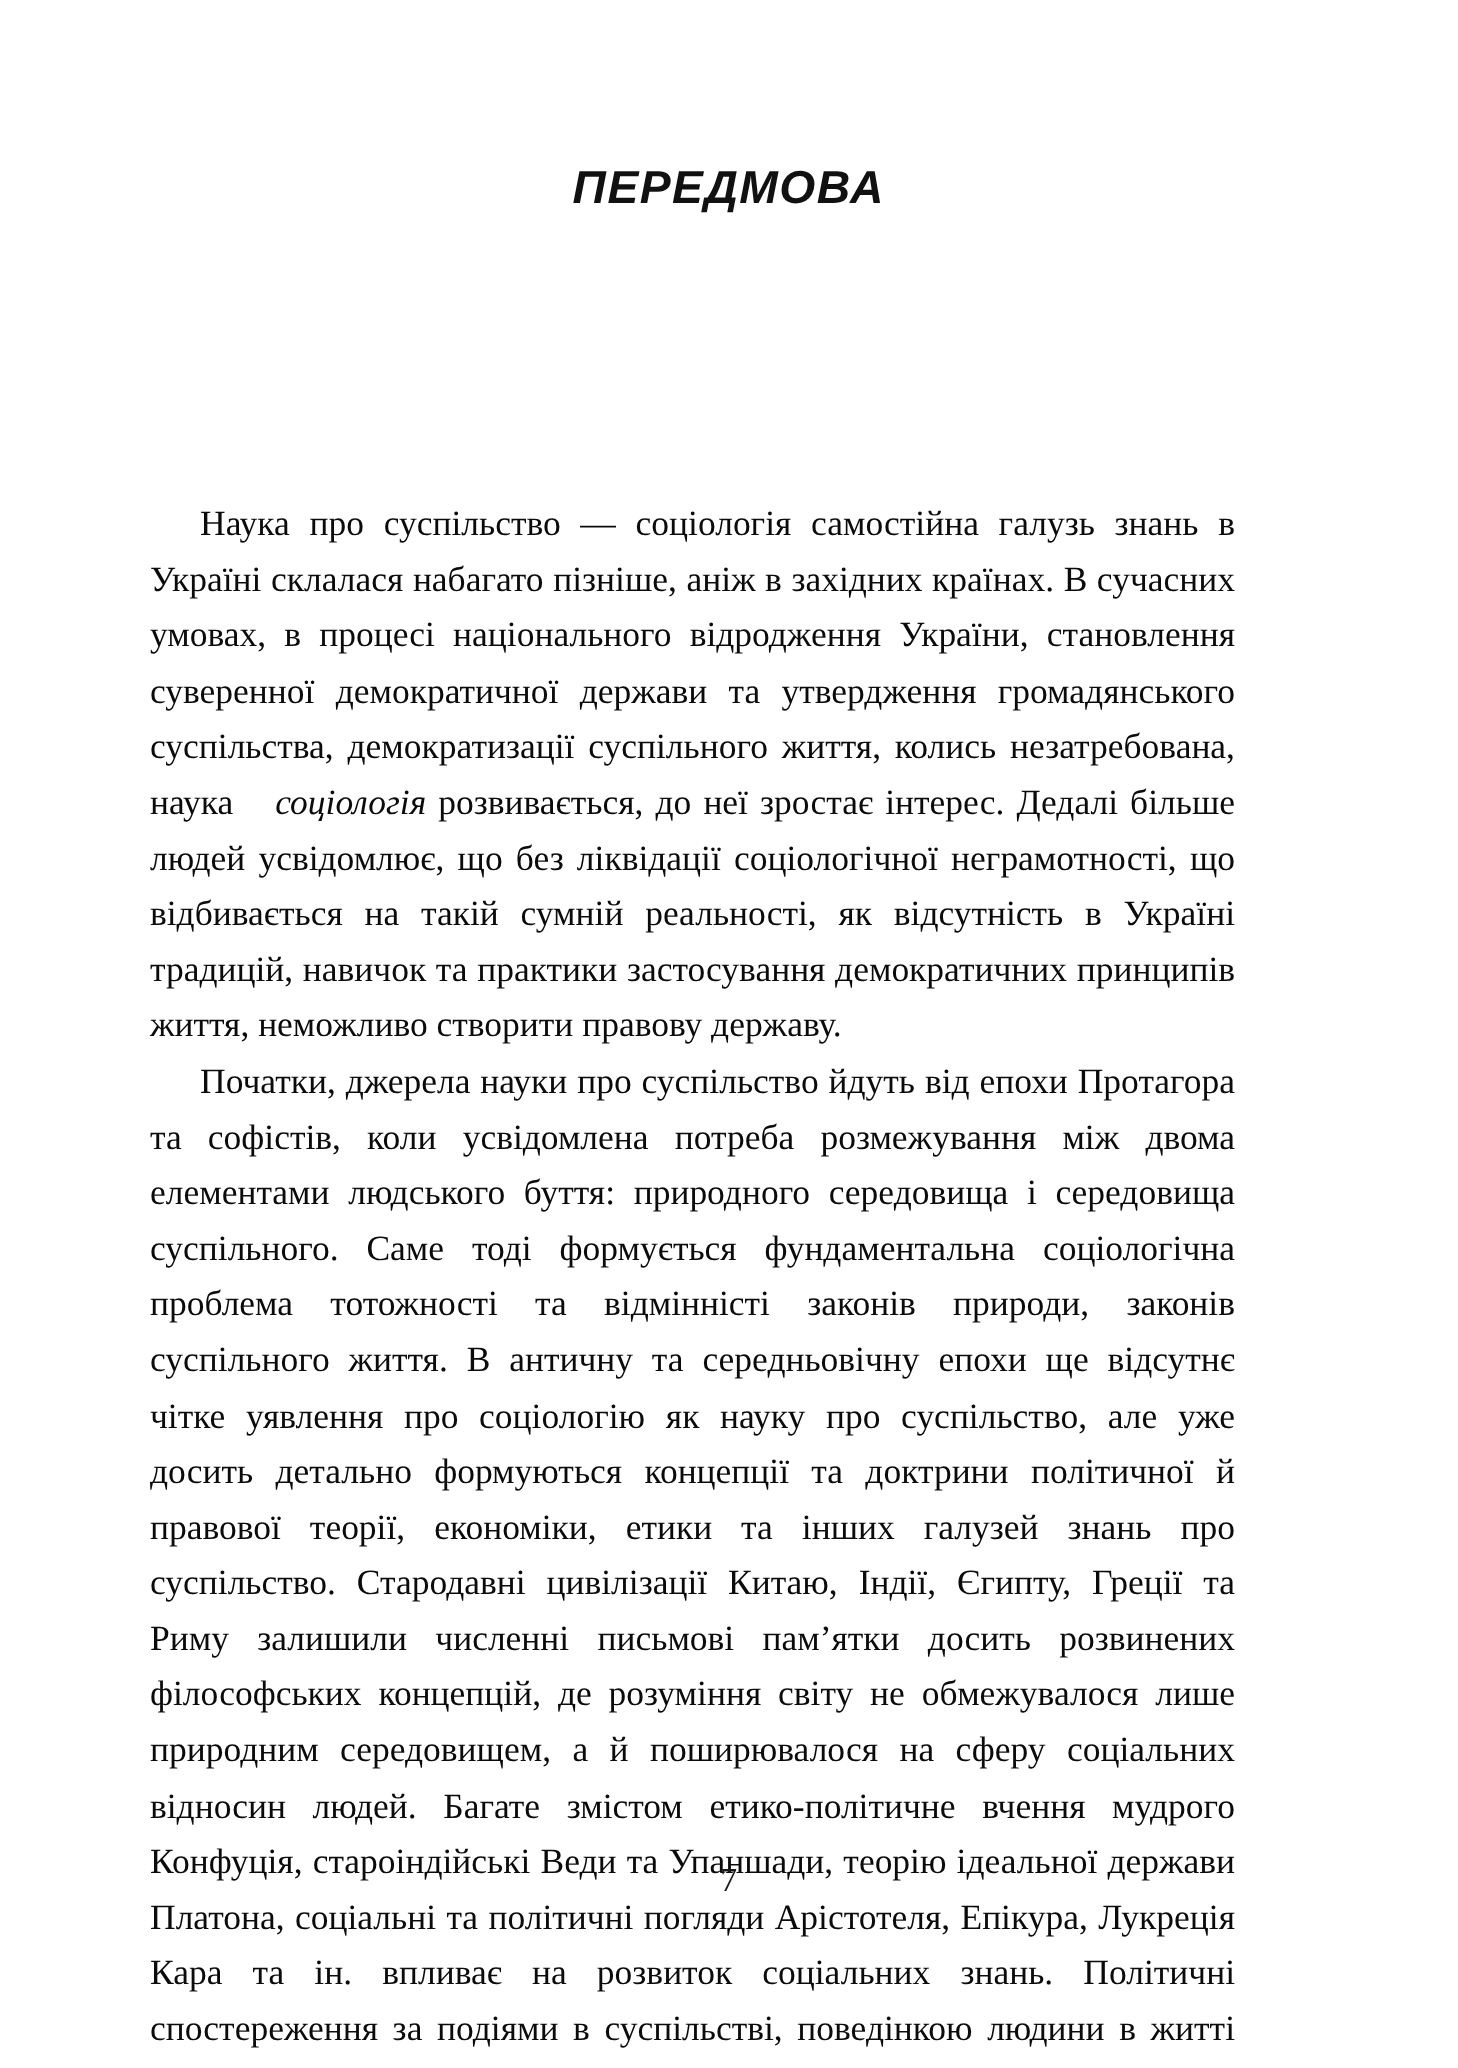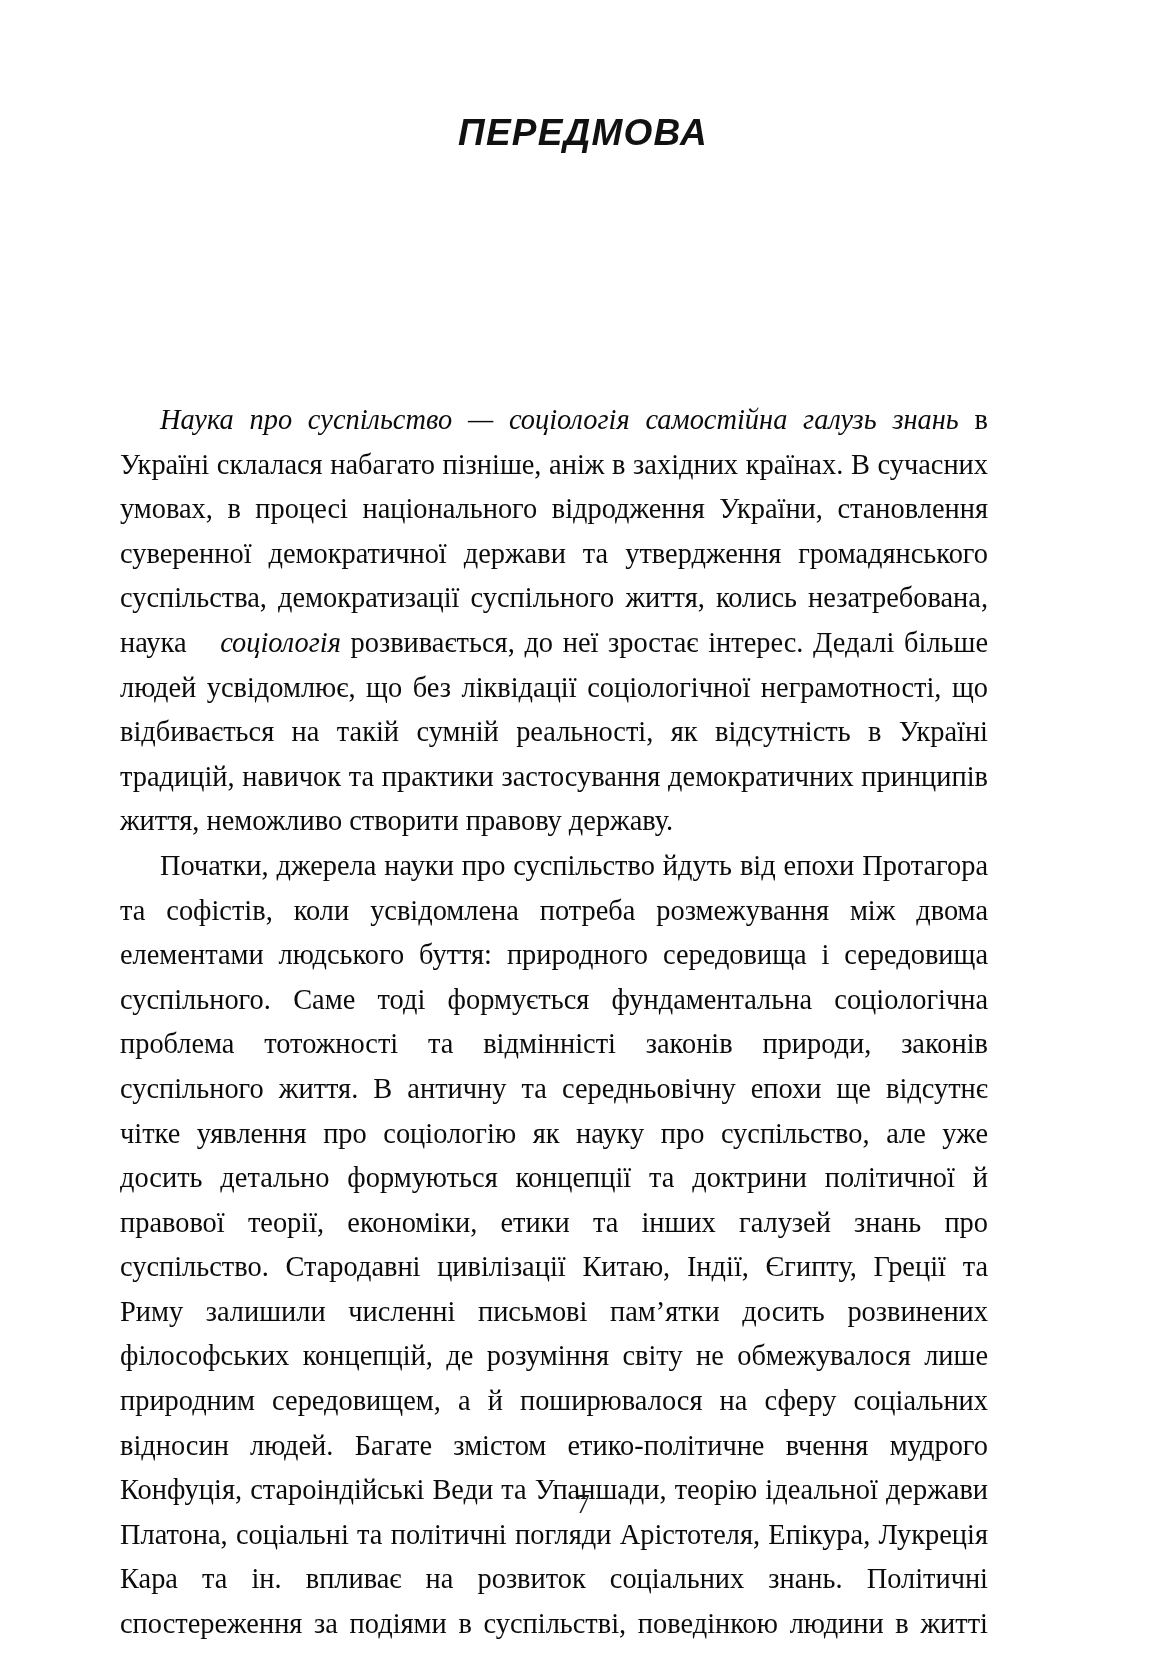--- a/index.html
+++ b/index.html
@@ -15,21 +15,21 @@
     height: 1654px;
     margin: 0 auto;
     background: #ffffff;
     overflow: hidden;
     box-sizing: border-box;
   }
 
   
   .page-heading {
     position: absolute;
-    top: 87px;
+    top: 104px;
     left: 0;
     width: 1166px;
     text-align: center;
     font-family: "Liberation Sans", "DejaVu Sans", sans-serif;
     font-weight: 700;
     font-style: italic;
     font-size: 37px;
     letter-spacing: 1.2px;
     color: #111111;
     -webkit-font-smoothing: none;
@@ -55,21 +55,20 @@
     text-indent: 40px;
     text-align: justify;
   }
 
   .text-block p:last-child {
     
     text-align: justify;
   }
 
   .lead-italic {
-    font-style: italic;
   }
 
   .inline-italic {
     font-style: italic;
     margin-left: 24px;
   }
 
   
   .folio {
     position: absolute;

